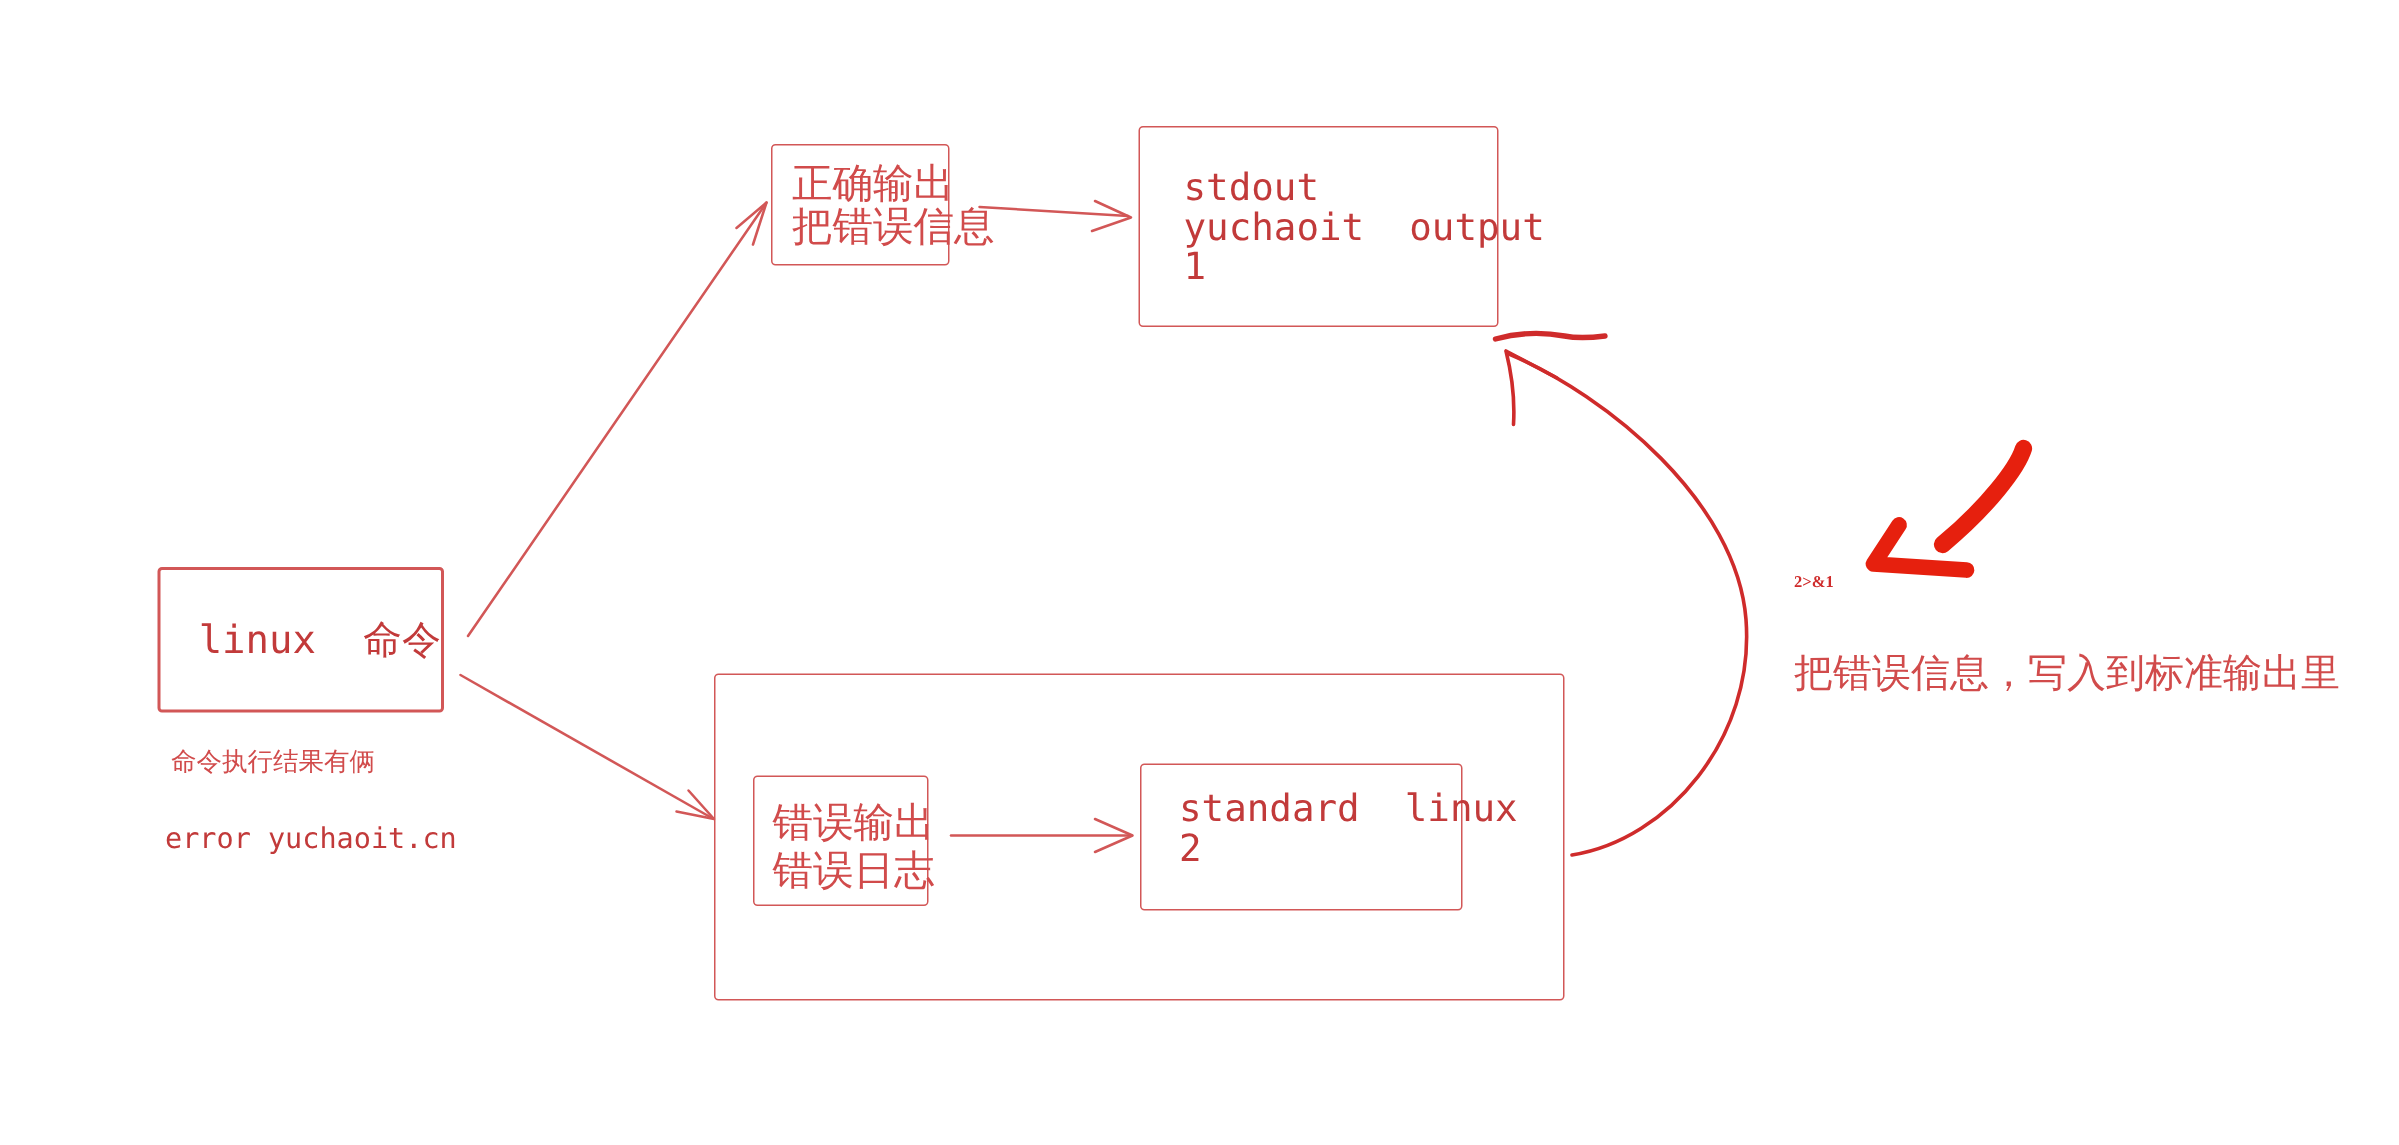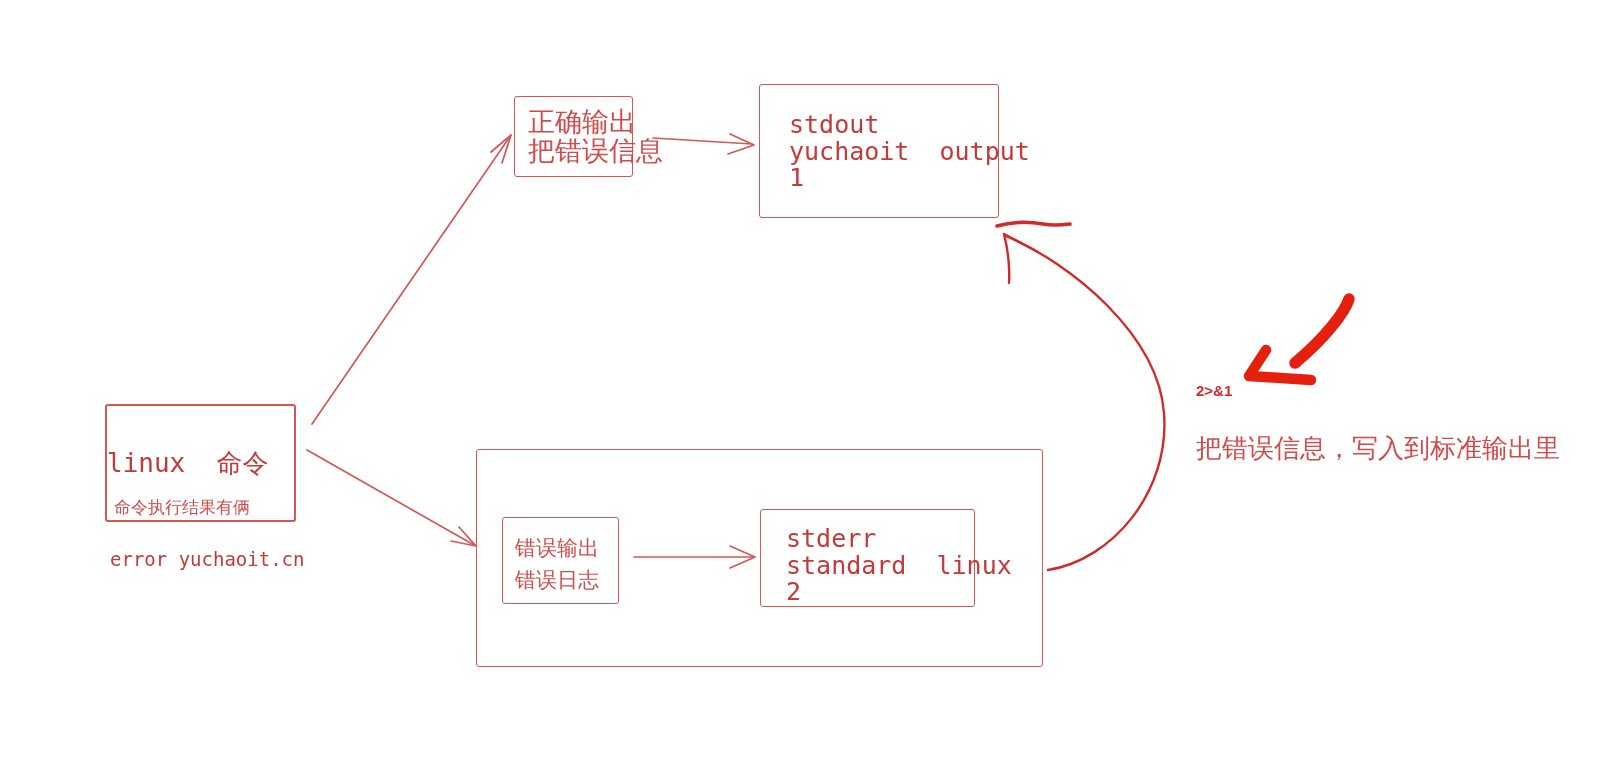--- a/index.html
+++ b/index.html
@@ -43,40 +43,40 @@
     background: transparent;
     z-index: 2;
   }
   .label { white-space: pre; }
   .mono {
     font-family: "DejaVu Sans Mono", "Liberation Mono", monospace;
     color: var(--mono-text);
   }
   .cjk { color: var(--cjk-text); }
   #linux-box {
-    left: 105px; top: 404px; width: 191px; height: 118px;
+    left: 105px; top: 378px; width: 191px; height: 97px;
     border-width: 2px;
-    display: flex; align-items: center; justify-content: flex-start;
+    display: flex; align-items: center; justify-content: flex-end;
   }
   #linux-box .label { font-size: 26px; }
   #caption-1 { position: absolute; left: 114px; top: 496px; font-size: 17px; z-index: 2; }
   #caption-2 { position: absolute; left: 110px; top: 548px; font-size: 19px; z-index: 2; }
   #correct-box { left: 514px; top: 96px; width: 119px; height: 81px; padding: 11px 0 0 13px; }
   #correct-box .label { font-size: 27px; line-height: 29px; display: block; }
   #stdout-box { left: 759px; top: 84px; width: 240px; height: 134px; padding: 27px 0 0 29px; }
   #stdout-box .label, #stderr-box .label { font-size: 25px; line-height: 26.5px; display: block; }
   #big-box { left: 476px; top: 449px; width: 567px; height: 218px; }
   #error-box { left: 502px; top: 517px; width: 117px; height: 87px; padding: 14px 0 0 12px; }
-  #error-box .label { font-size: 21px; line-height: 32px; display: block; }
+  #error-box .label { font-size: 27px; line-height: 32px; display: block; }
   #stderr-box { left: 760px; top: 509px; width: 215px; height: 98px; padding: 16px 0 0 25px; }
   #redirect-label {
     position: absolute; left: 1196px; top: 382px;
-    font-size: 15px; font-weight: bold; z-index: 2;
+    font-size: 11px; font-weight: bold; z-index: 2;
     color: var(--curve);
-    font-family: Liberation Sans, sans-serif;
+    font-family: Liberation Serif, serif;
   }
   #redirect-caption { position: absolute; left: 1196px; top: 431px; font-size: 26px; z-index: 2; }
 </style>
 </head>
 <body>
 
 <div class="canvas">
 
   <svg class="strokes" viewBox="0 0 1599 763" aria-hidden="true">
 
@@ -119,21 +119,20 @@
   </div>
 
   <div class="sketch-box" id="big-box"></div>
 
   <div class="sketch-box" id="error-box">
     <span class="label cjk">错误输出</span>
     <span class="label cjk">错误日志</span>
   </div>
 
   <div class="sketch-box" id="stderr-box">
-    <span class="label mono">stderr</span>
     <span class="label mono">standard  linux</span>
     <span class="label mono">2</span>
   </div>
 
   <div class="label" id="redirect-label">2&gt;&amp;1</div>
   <div class="label cjk" id="redirect-caption">把错误信息，写入到标准输出里</div>
 
 </div>
 
 </body></html>

